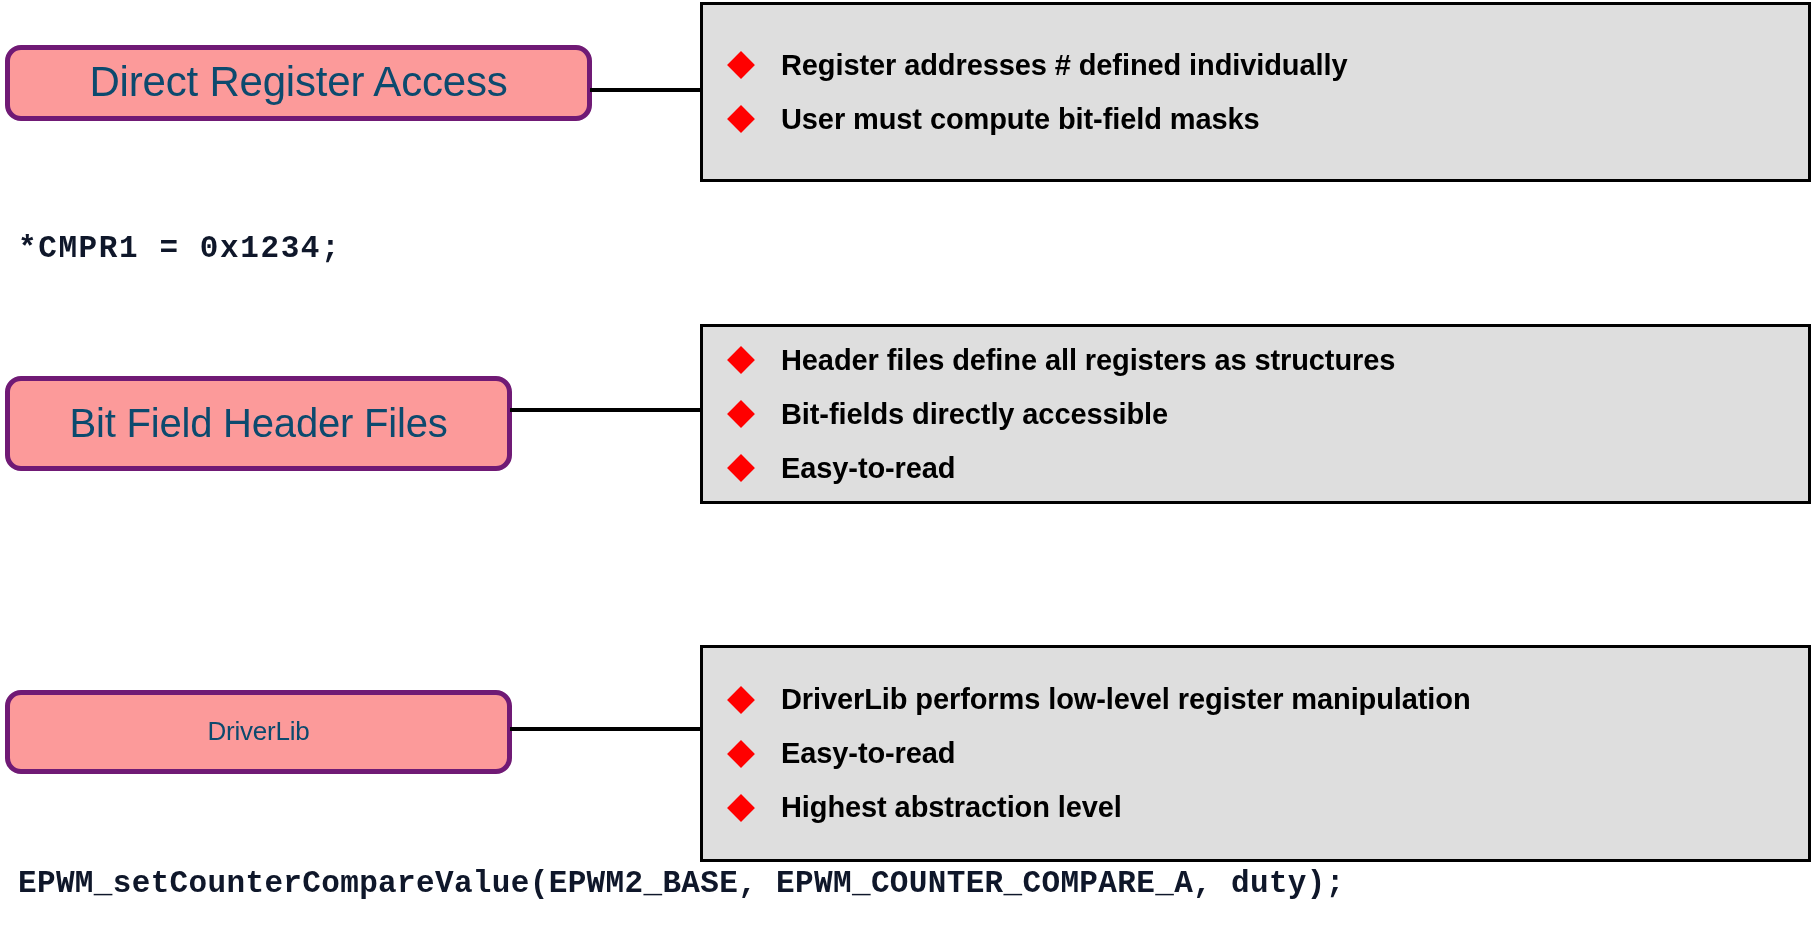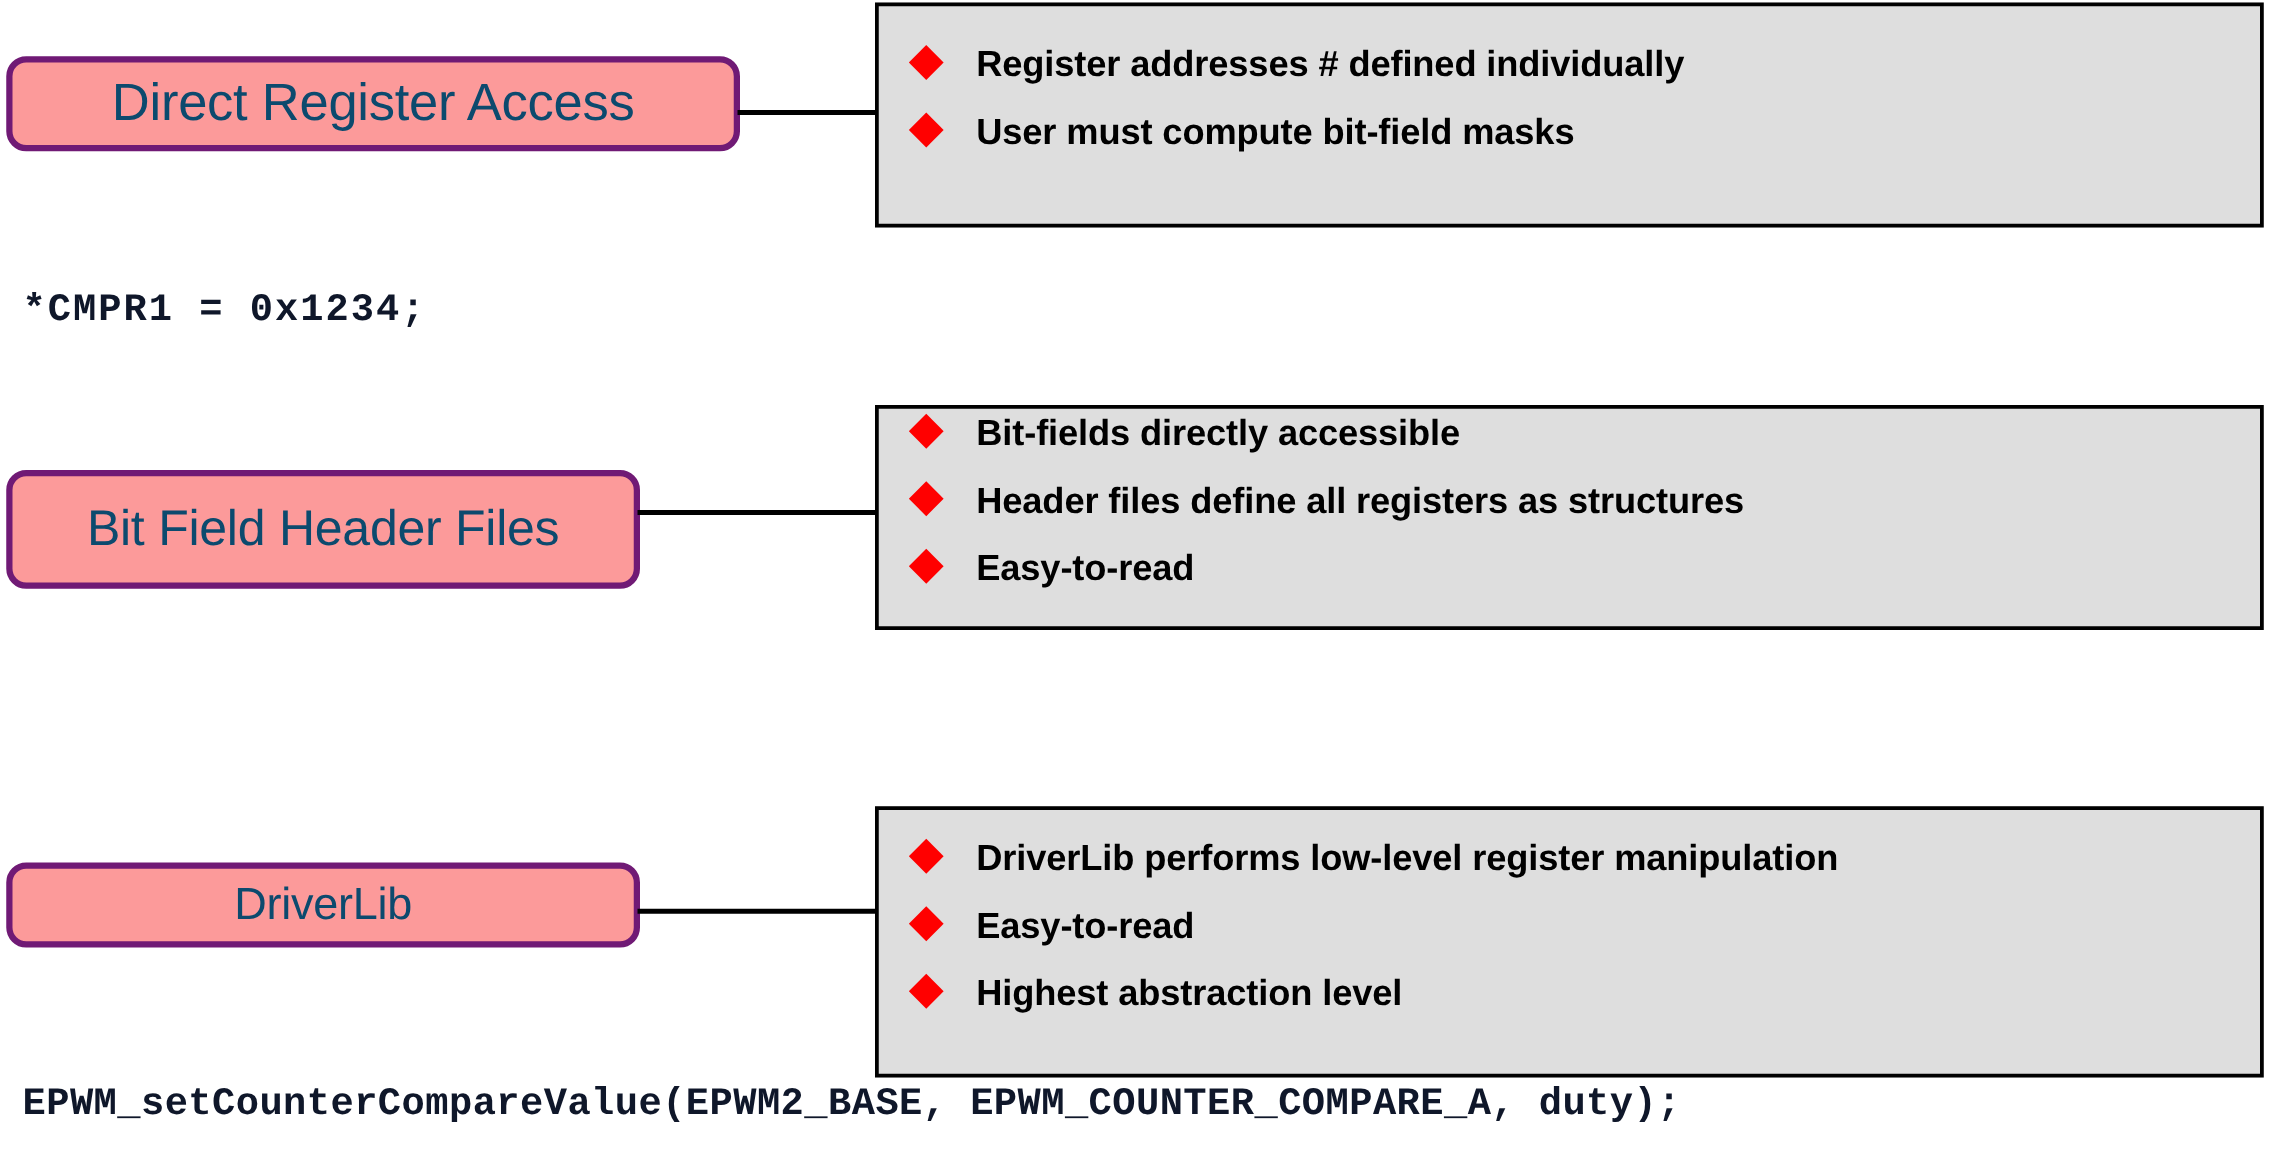--- a/index.html
+++ b/index.html
@@ -40,21 +40,21 @@
     line-height: 1;
     white-space: nowrap;
   }
   .level-box .level-text {
     display: block;
     transform: translateY(-1px);
   }
 
   #box-direct  { left: 5px;  top: 45px;  width: 587px; height: 76px; font-size: 42px; }
   #box-bitfield{ left: 5px;  top: 376px; width: 507px; height: 95px; font-size: 40px; }
-  #box-driverlib{left: 5px;  top: 690px; width: 507px; height: 68px; font-size: 36px; }
+  #box-driverlib{left: 5px;  top: 690px; width: 507px; height: 84px; font-size: 26px; }
 
   
   .connector {
     position: absolute;
     height: 4px;
     background: #000000;
   }
   #conn-1 { left: 590px; top: 88px;  width: 112px; }
   #conn-2 { left: 510px; top: 408px; width: 192px; }
   #conn-3 { left: 510px; top: 727px; width: 192px; }
@@ -69,20 +69,21 @@
     flex-direction: column;
     justify-content: center;
     padding: 0 0 0 26px;
   }
   #panel-direct   { left: 700px; top: 2px;   width: 1111px; height: 180px; }
   #panel-bitfield { left: 700px; top: 324px; width: 1111px; height: 180px; }
   #panel-driverlib{ left: 700px; top: 645px; width: 1111px; height: 217px; }
 
   .bullet-row {
     display: flex;
+    align-items: center;
     height: 54px;
   }
   .bullet-marker {
     flex: 0 0 auto;
     width: 24px;
     height: 24px;
     margin-right: 28px;
     background: #ff0000;
     transform: rotate(45deg) scale(0.82);
   }
@@ -134,25 +135,25 @@
 
   <div class="level-box" id="box-bitfield">
     <span class="level-text">Bit Field Header Files</span>
   </div>
 
   <div class="connector" id="conn-2"></div>
 
   <div class="bullet-panel" id="panel-bitfield">
     <div class="bullet-row">
       <span class="bullet-marker"></span>
-      <span class="bullet-text">Bit-fields directly accessible</span>
+      <span class="bullet-text">Header files define all registers as structures</span>
     </div>
     <div class="bullet-row">
       <span class="bullet-marker"></span>
-      <span class="bullet-text">Header files define all registers as structures</span>
+      <span class="bullet-text">Bit-fields directly accessible</span>
     </div>
     <div class="bullet-row">
       <span class="bullet-marker"></span>
       <span class="bullet-text">Easy-to-read</span>
     </div>
   </div>
 
 
   <div class="level-box" id="box-driverlib">
     <span class="level-text">DriverLib</span>

